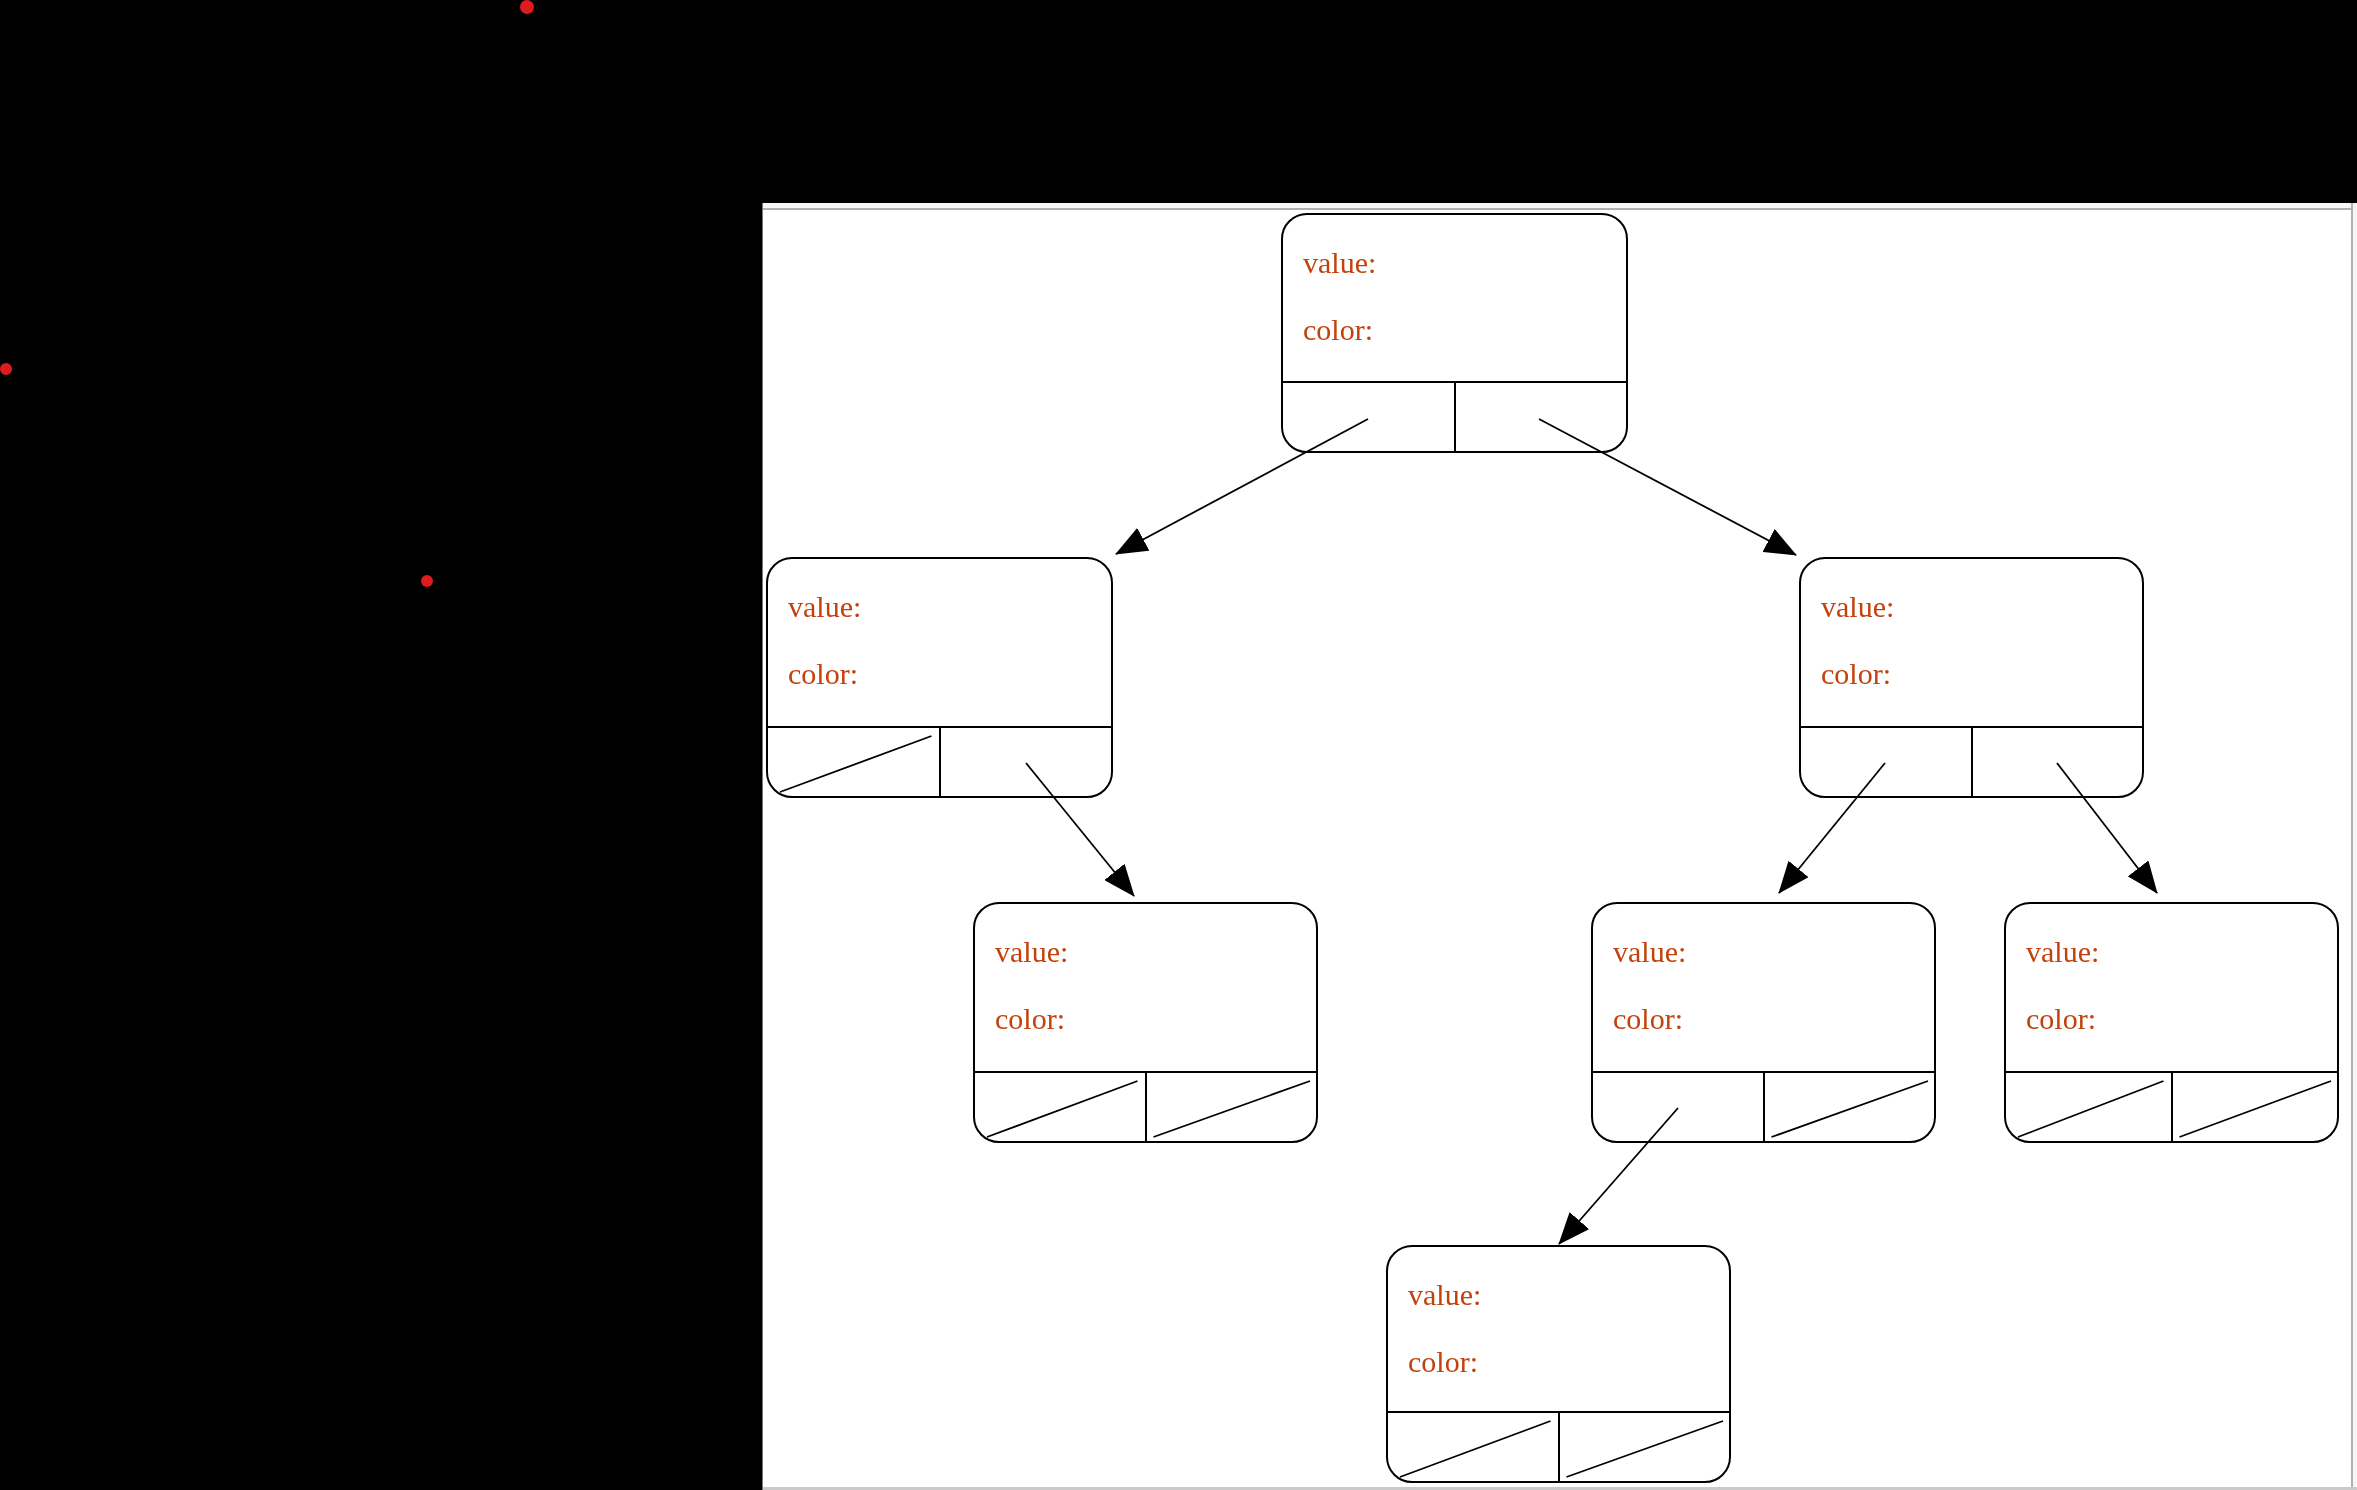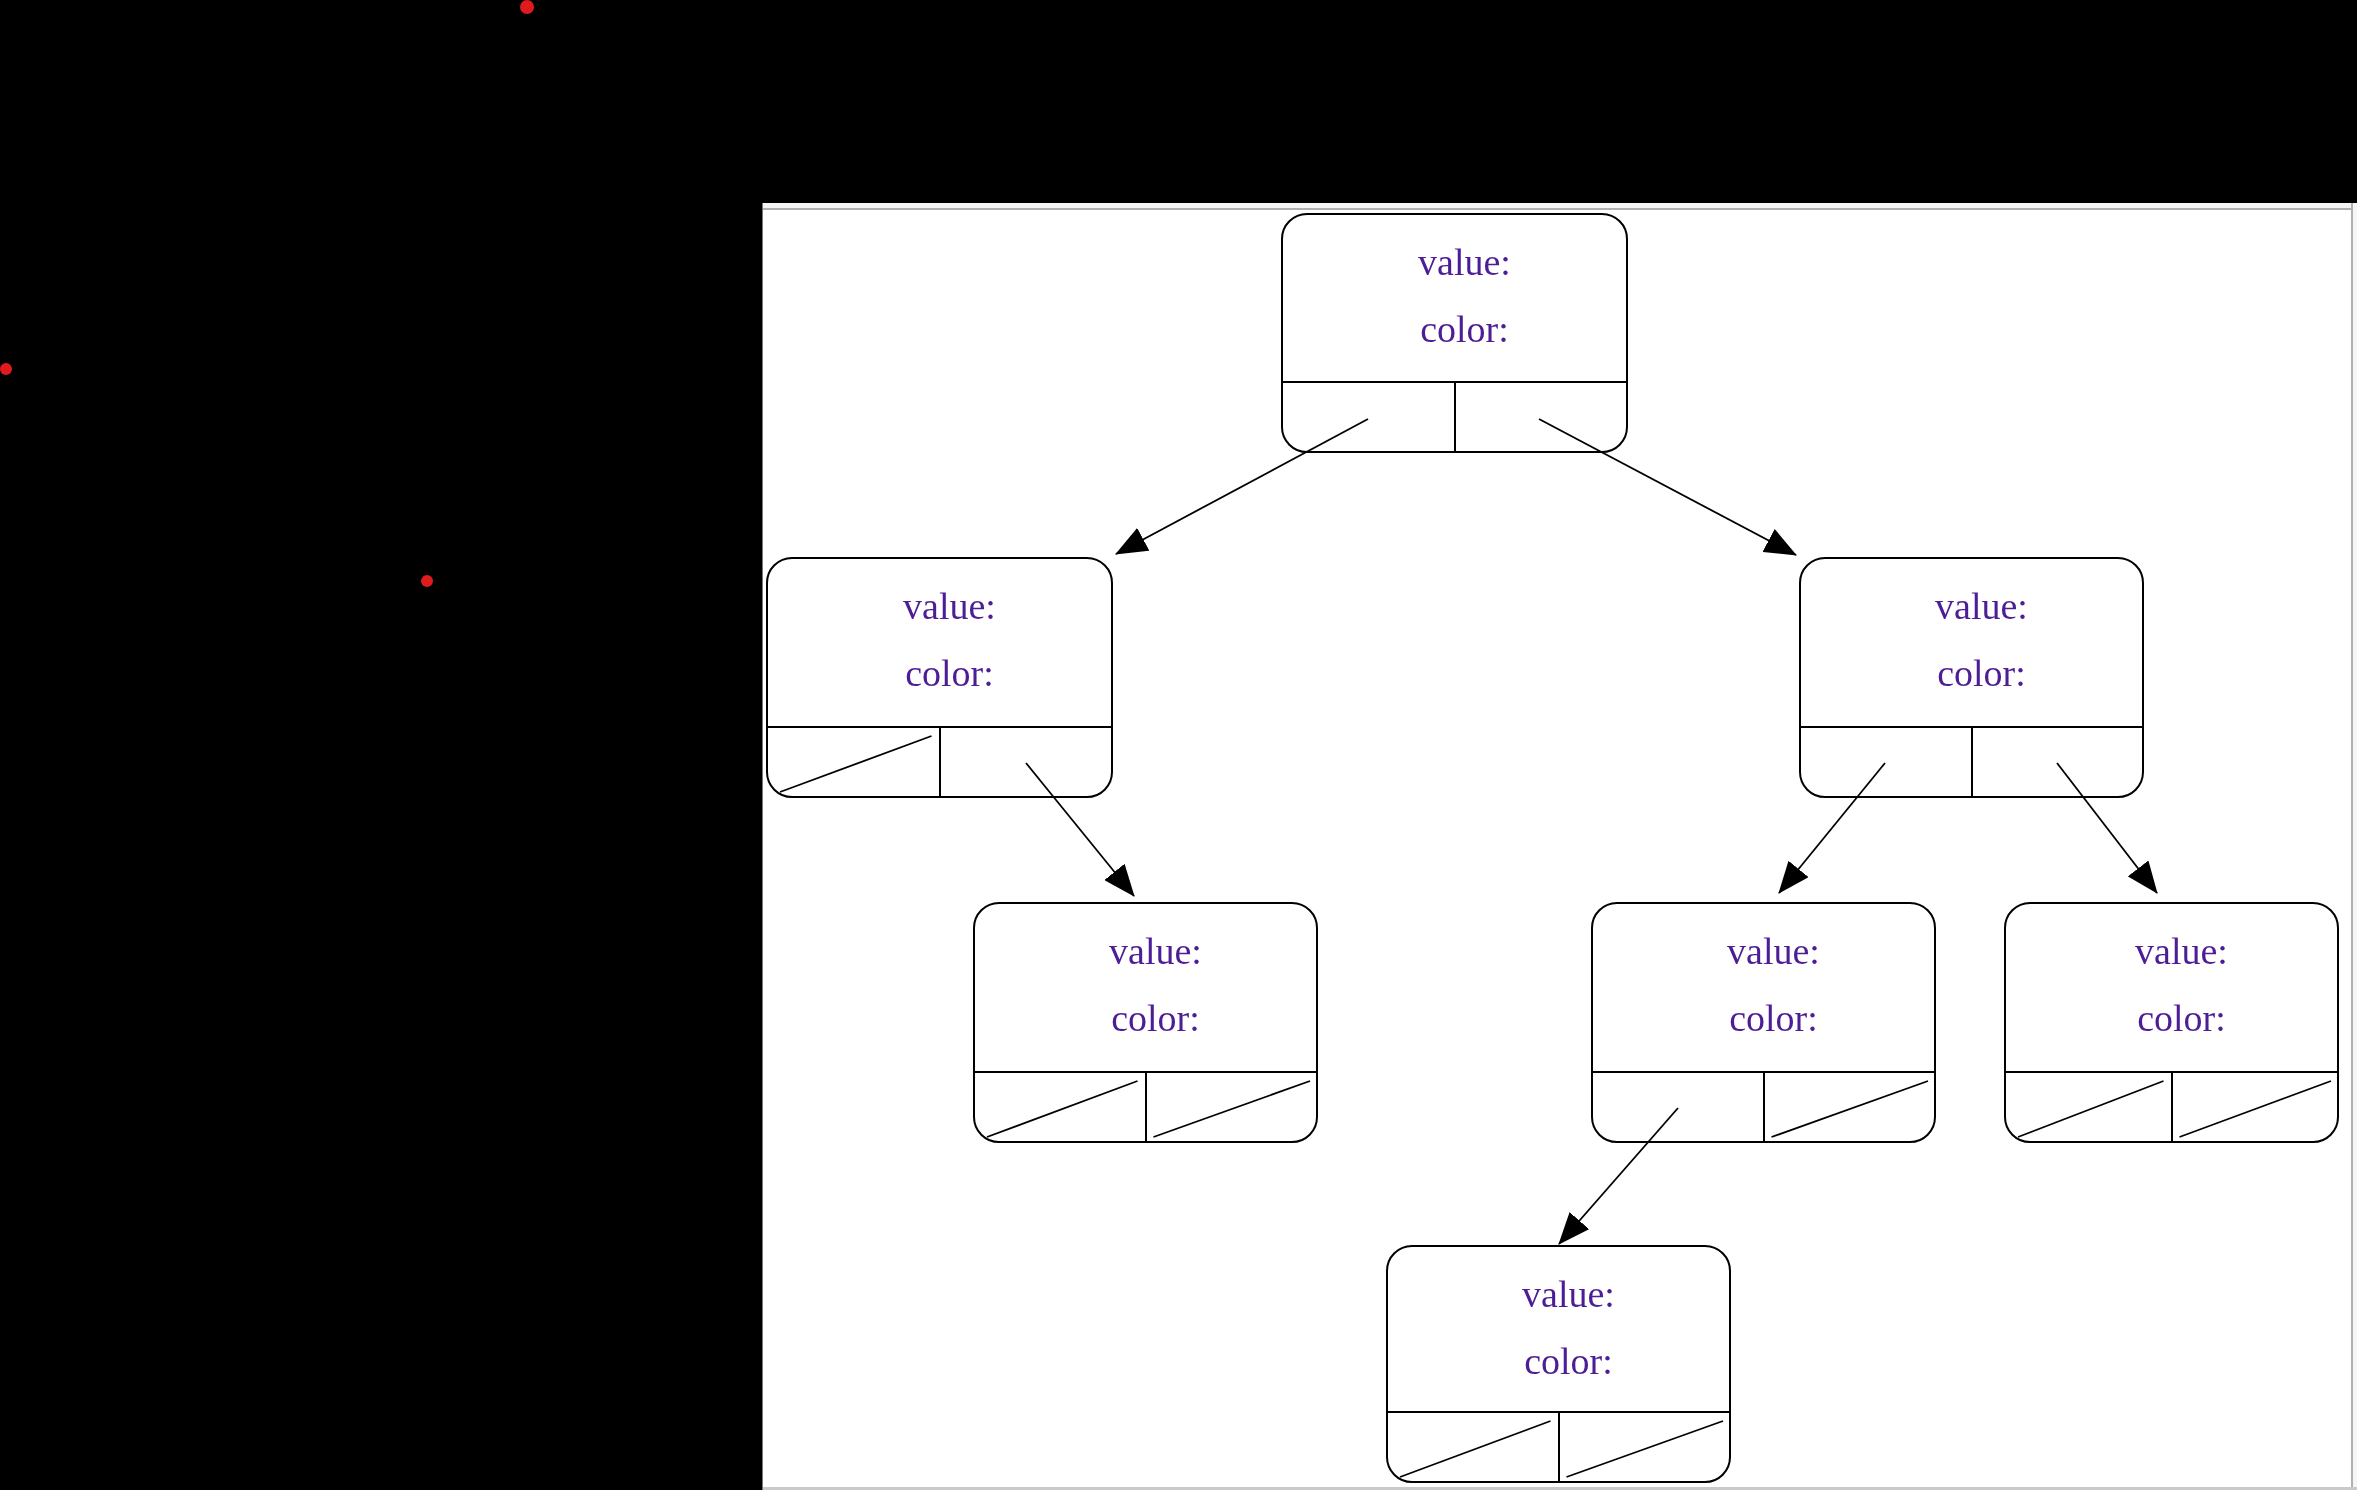--- a/index.html
+++ b/index.html
@@ -40,25 +40,24 @@
     background: #fff;
     border: 2px solid #000;
     border-radius: 26px;
     display: flex;
     flex-direction: column;
     overflow: hidden;
     z-index: 1;
   }
   .node-body { flex: 1; padding: 14px 0 0 20px; }
   .field {
-    font-size: 38px;
+    font-size: 30px;
     line-height: 67px;
-    color: #4c1d95;
+    color: #c2410c;
     white-space: nowrap;
-    text-align: center;
   }
   .node-cells {
     height: 68px;
     border-top: 2px solid #000;
     display: flex;
   }
   .cell { flex: 1; }
   .cell.left { border-right: 2px solid #000; }
   #overlay {
     position: absolute; left: 0; top: 0;

